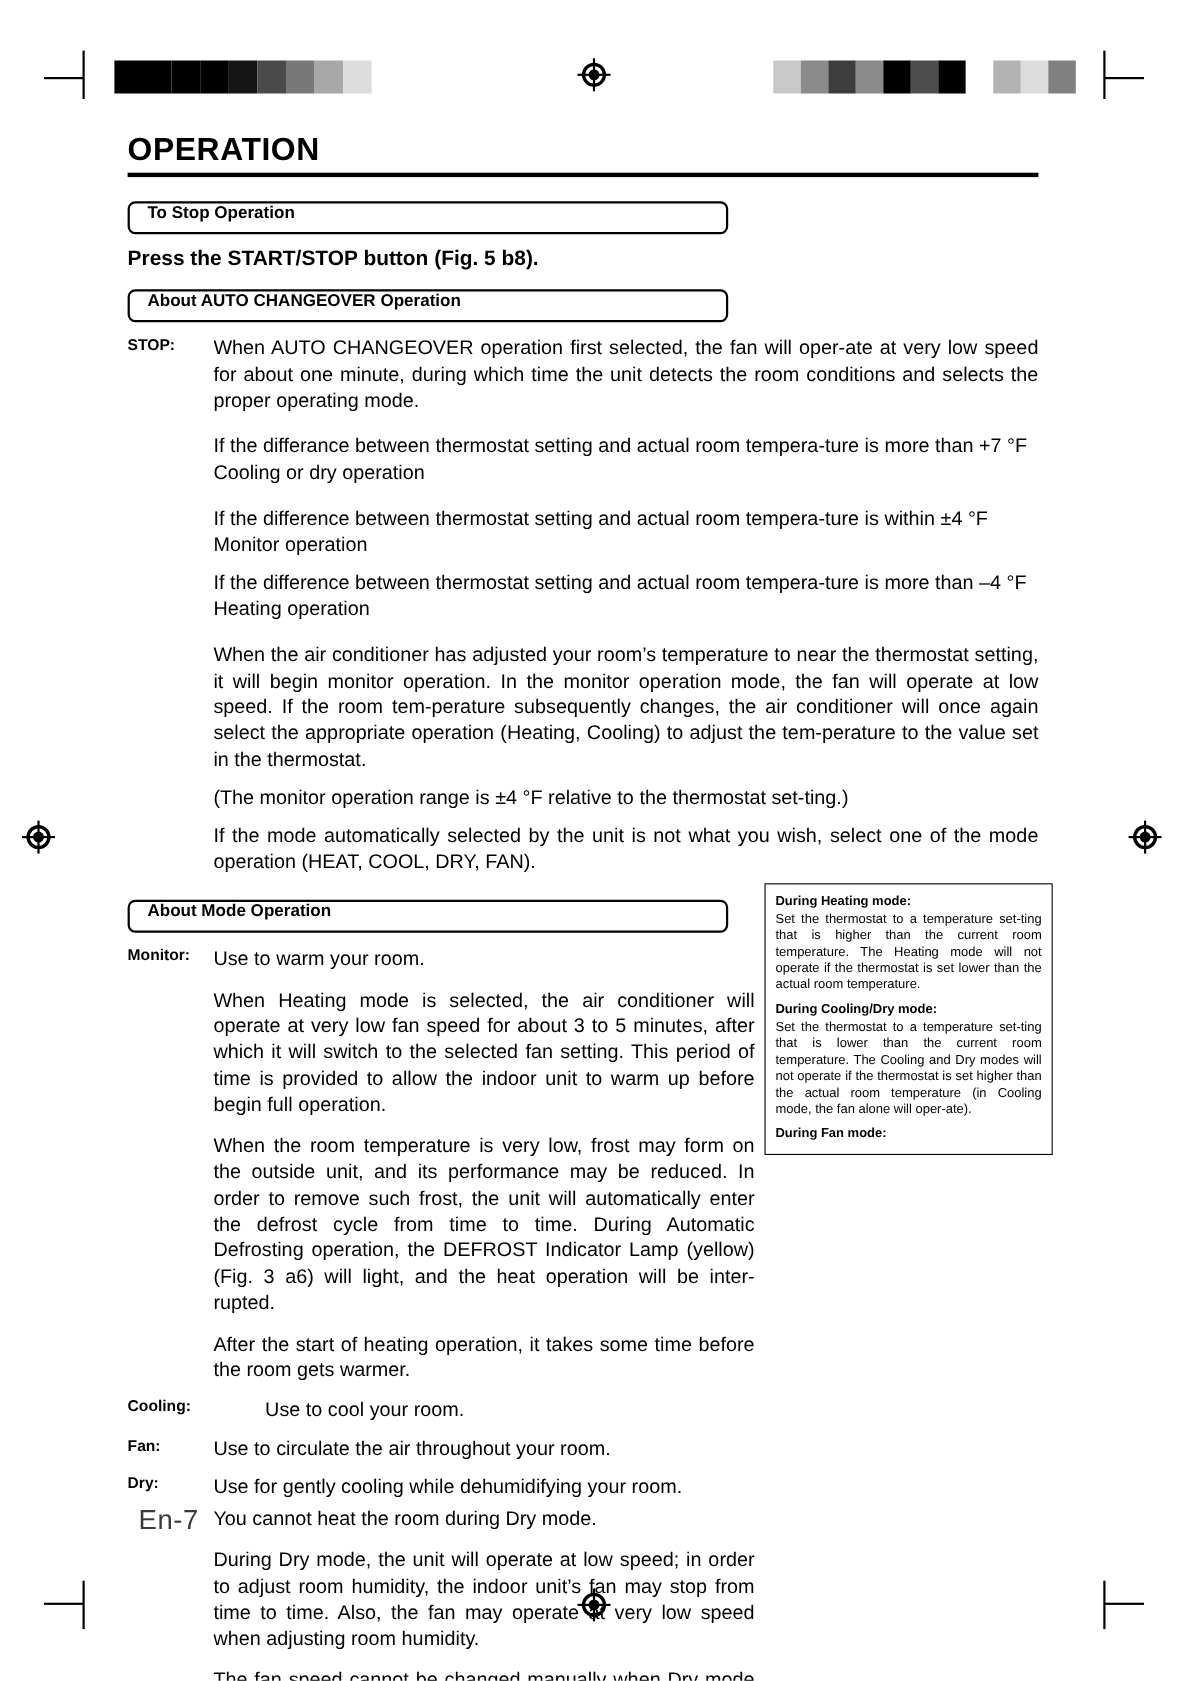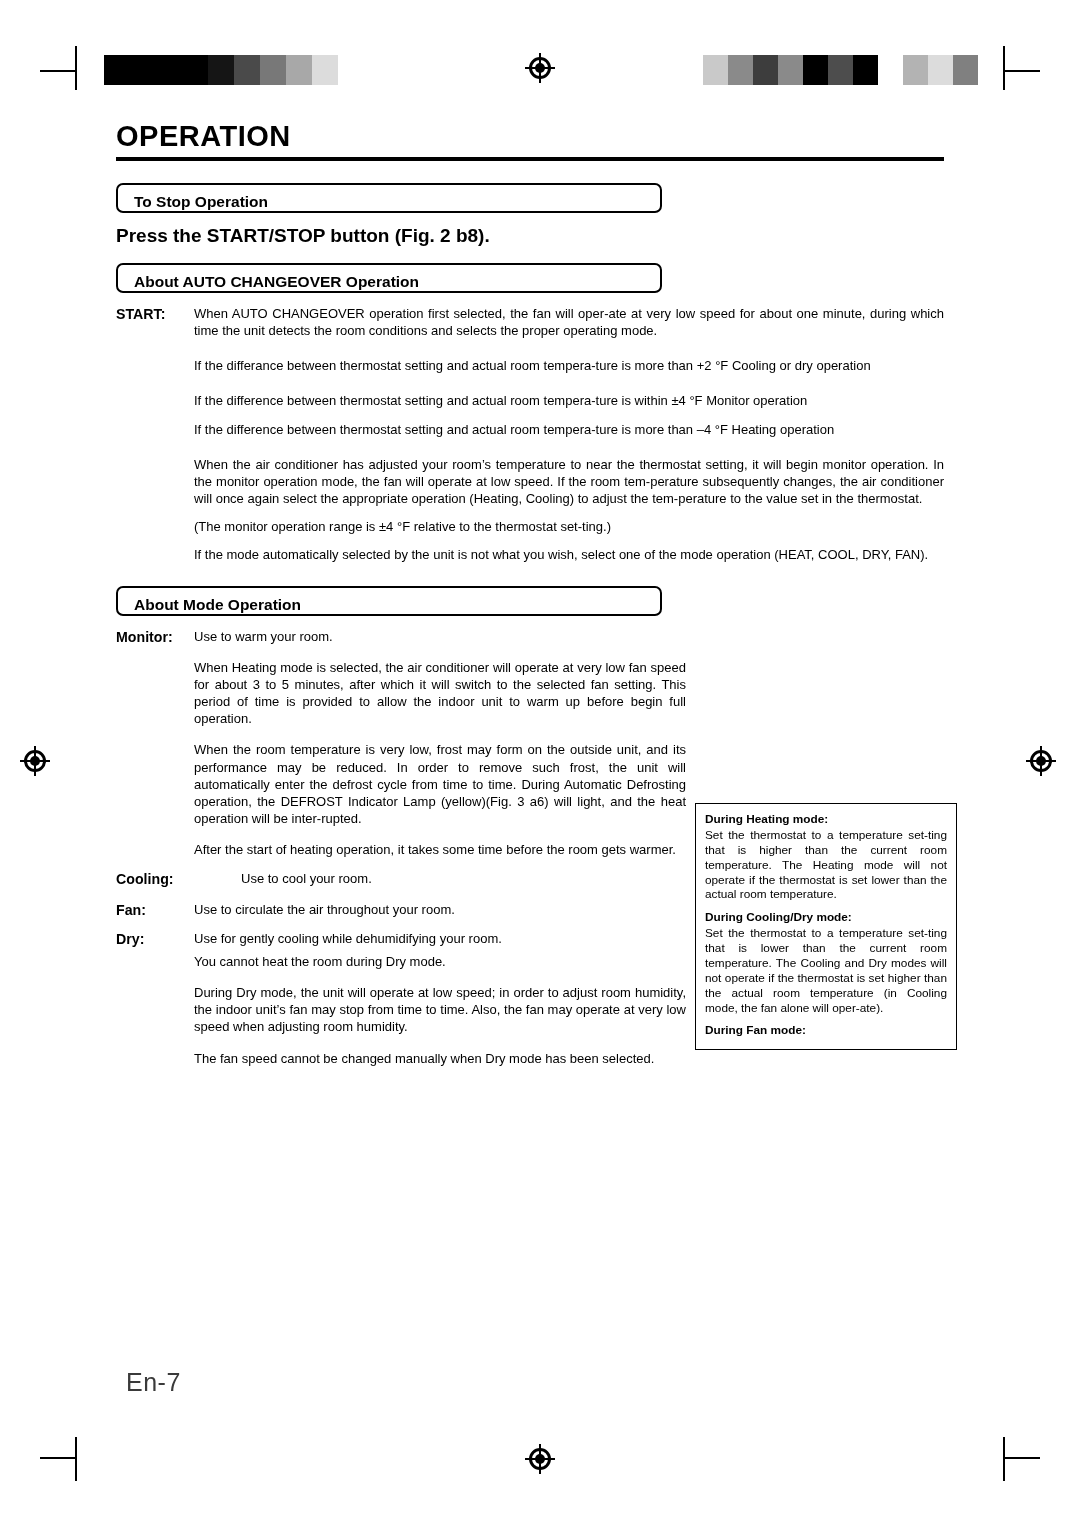--- a/index.html
+++ b/index.html
@@ -84,21 +84,21 @@
     width: 828px;
     margin-bottom: 22px;
   }
 
   .boxhead {
     border: 2px solid #000;
     border-radius: 7px;
     height: 30px;
     width: 546px;
     display: flex;
-    align-items: flex-end;
+    align-items: flex-start;
     padding-left: 16px;
     box-sizing: border-box;
     font-weight: bold;
     font-size: 15.5px;
     margin-bottom: 12px;
   }
 
   .subhead {
     font-size: 19px;
     font-weight: bold;
@@ -120,21 +120,21 @@
     font-weight: bold;
     font-size: 14.2px;
     width: 78px;
     flex: 0 0 78px;
     line-height: 1.32;
   }
   .term-body {
     flex: 1;
   }
   .term-body p {
-    font-size: 13px;
+    font-size: 18px;
     line-height: 1.32;
     margin: 0 0 11px 0;
   }
   .term-body p:last-child { margin-bottom: 0; }
   .term-body p.just { text-align: justify; }
 
   
   .sidebox {
     position: absolute;
     left: 695px;
@@ -225,32 +225,32 @@
 
   <div class="content">
 
     <h1 class="doc-title">OPERATION</h1>
     <div class="title-rule"></div>
 
     <div class="boxhead">
       <span>To Stop Operation</span>
     </div>
 
-    <div class="subhead">Press the START/STOP button  (Fig. 2 b8).</div>
+    <div class="subhead">Press the START/STOP button  (Fig. 5 b8).</div>
 
 
     <div class="boxhead" style="margin-top:16px;">
       <span>About AUTO CHANGEOVER Operation</span>
     </div>
 
     <div class="term-block">
-      <div class="term">START:</div>
+      <div class="term">STOP:</div>
       <div class="term-body">
         <p class="just">When AUTO CHANGEOVER operation first selected, the fan will oper-ate at very low speed for about one minute, during which time the unit detects the room conditions and selects the proper operating mode.</p>
-        <p style="margin-top:18px;">If the differance between thermostat setting and actual room tempera-ture is more than +2 °F     Cooling or dry operation</p>
+        <p style="margin-top:18px;">If the differance between thermostat setting and actual room tempera-ture is more than +7 °F     Cooling or dry operation</p>
         <p style="margin-top:18px;">If the difference between thermostat setting and actual room tempera-ture is within ±4 °F     Monitor operation</p>
         <p>If the difference between thermostat setting and actual room tempera-ture is more than –4 °F     Heating operation</p>
         <p class="just" style="margin-top:18px;">When the air conditioner has adjusted your room’s temperature to near the thermostat setting, it will begin monitor operation. In the monitor operation mode, the fan will operate at low speed. If the room tem-perature subsequently changes, the air conditioner will once again select the appropriate operation (Heating, Cooling) to adjust the tem-perature to the value set in the thermostat.</p>
         <p class="just">(The monitor operation range is ±4 °F relative to the thermostat set-ting.)</p>
         <p class="just">If the mode automatically selected by the unit is not what you wish, select one of the mode operation (HEAT, COOL, DRY, FAN).</p>
       </div>
     </div>
 
     <div class="boxhead" style="margin-top:22px;">
       <span>About Mode Operation</span>

